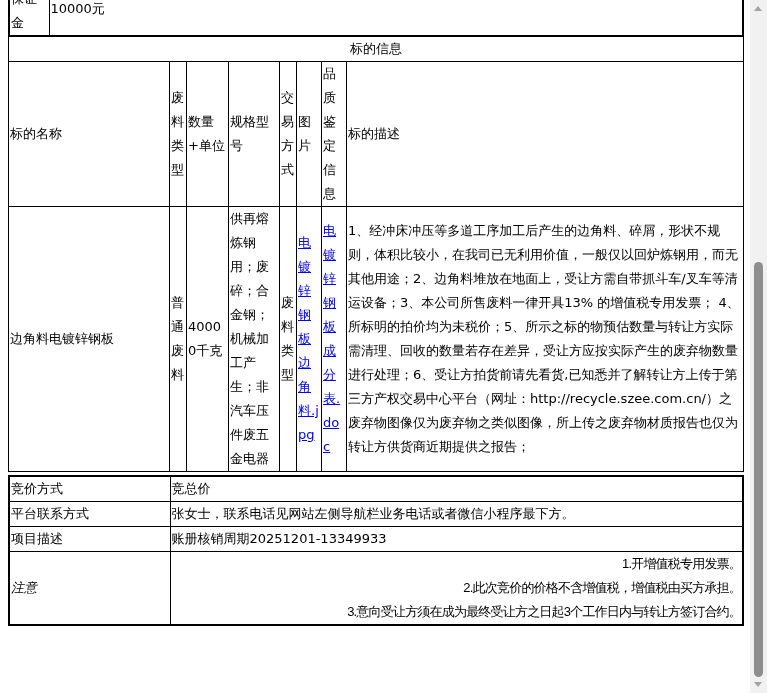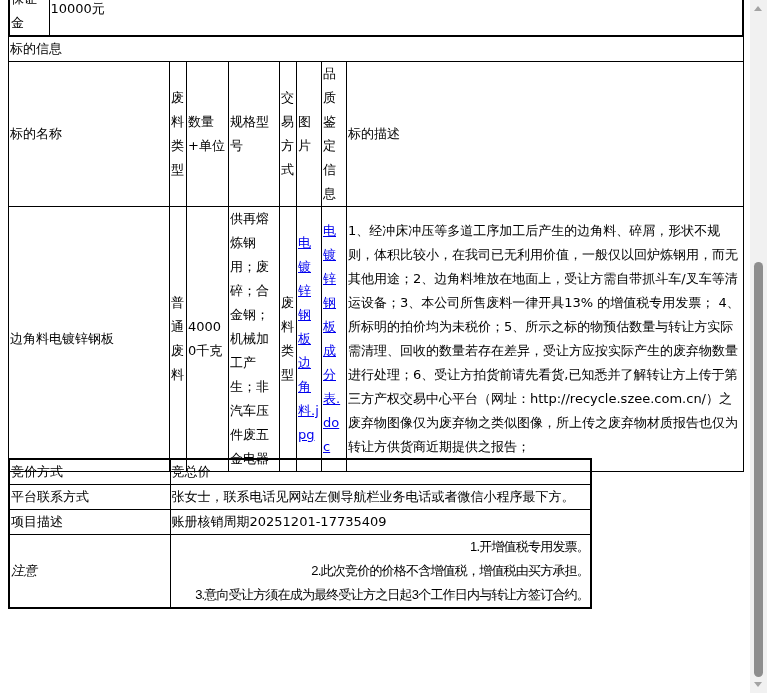--- a/index.html
+++ b/index.html
@@ -13,27 +13,27 @@
   table { border-collapse: collapse; table-layout: fixed; }
   td { border: 1px solid #000; padding: 0 1px; vertical-align: middle; line-height: 24px; word-break: break-all; }
   a { color: #0000ee; text-decoration: underline; }
 
   
   .t-deposit { position: absolute; left: 8px; top: -18px; width: 736px; border-left: 2px solid #000; border-right: 2px solid #000; border-bottom: 2px solid #000;}
   .t-deposit td { height: 52px; }
 
   
   .t-target { position: absolute; left: 8px; top: 36px; width: 736px; }
-  .t-target .title-cell { text-align: left; height: 24px; }
+  .t-target .title-cell { text-align: center; height: 24px; }
   .t-target .hdr td { height: 144px; }
   .t-target .row td { height: 262px; }
   .t-target td.desc { line-height: 24px; padding-right: 0; margin-top: 24px; }
 
   
-  .t-bid { position: absolute; left: 8px; top: 458px; width: 584px; border: 2px solid #000; }
+  .t-bid { position: absolute; left: 8px; top: 475px; width: 736px; border: 2px solid #000; }
   .t-bid td { height: 24px; }
   .t-bid td.bold { font-weight: bold; }
   .t-bid td.notes { line-height: 24px; text-align: right; }
   .note-line { font-family: "Liberation Sans Narrow", "Liberation Sans", sans-serif; letter-spacing: -0.8px; }
 
   
   .scrollbar { position: absolute; right: 0; top: 0; width: 17px; height: 693px; background: #f1f1f1; }
   .scroll-up, .scroll-down { position: absolute; left: 4px; width: 0; height: 0; border-left: 4px solid transparent; border-right: 4px solid transparent; }
   .scroll-up { top: 6px; border-bottom: 5px solid #a3a3a3; }
   .scroll-down { bottom: 6px; border-top: 5px solid #a3a3a3; }
@@ -108,21 +108,21 @@
         <tr>
       <td>竞价方式</td>
       <td>竞总价</td>
     </tr>
     <tr>
       <td>平台联系方式</td>
       <td>张女士，联系电话见网站左侧导航栏业务电话或者微信小程序最下方。</td>
     </tr>
     <tr>
       <td>项目描述</td>
-      <td>账册核销周期20251201-17735409</td>
+      <td>账册核销周期20251201-13349933</td>
     </tr>
     <tr>
       <td style="height:72px;font-style:italic;">注意</td>
       <td class="notes">
         <div class="note-line">1.开增值税专用发票。</div>
         <div class="note-line">2.此次竞价的价格不含增值税，增值税由买方承担。</div>
         <div class="note-line">3.意向受让方须在成为最终受让方之日起3个工作日内与转让方签订合约。</div>
       </td>
     </tr>
   </tbody>

